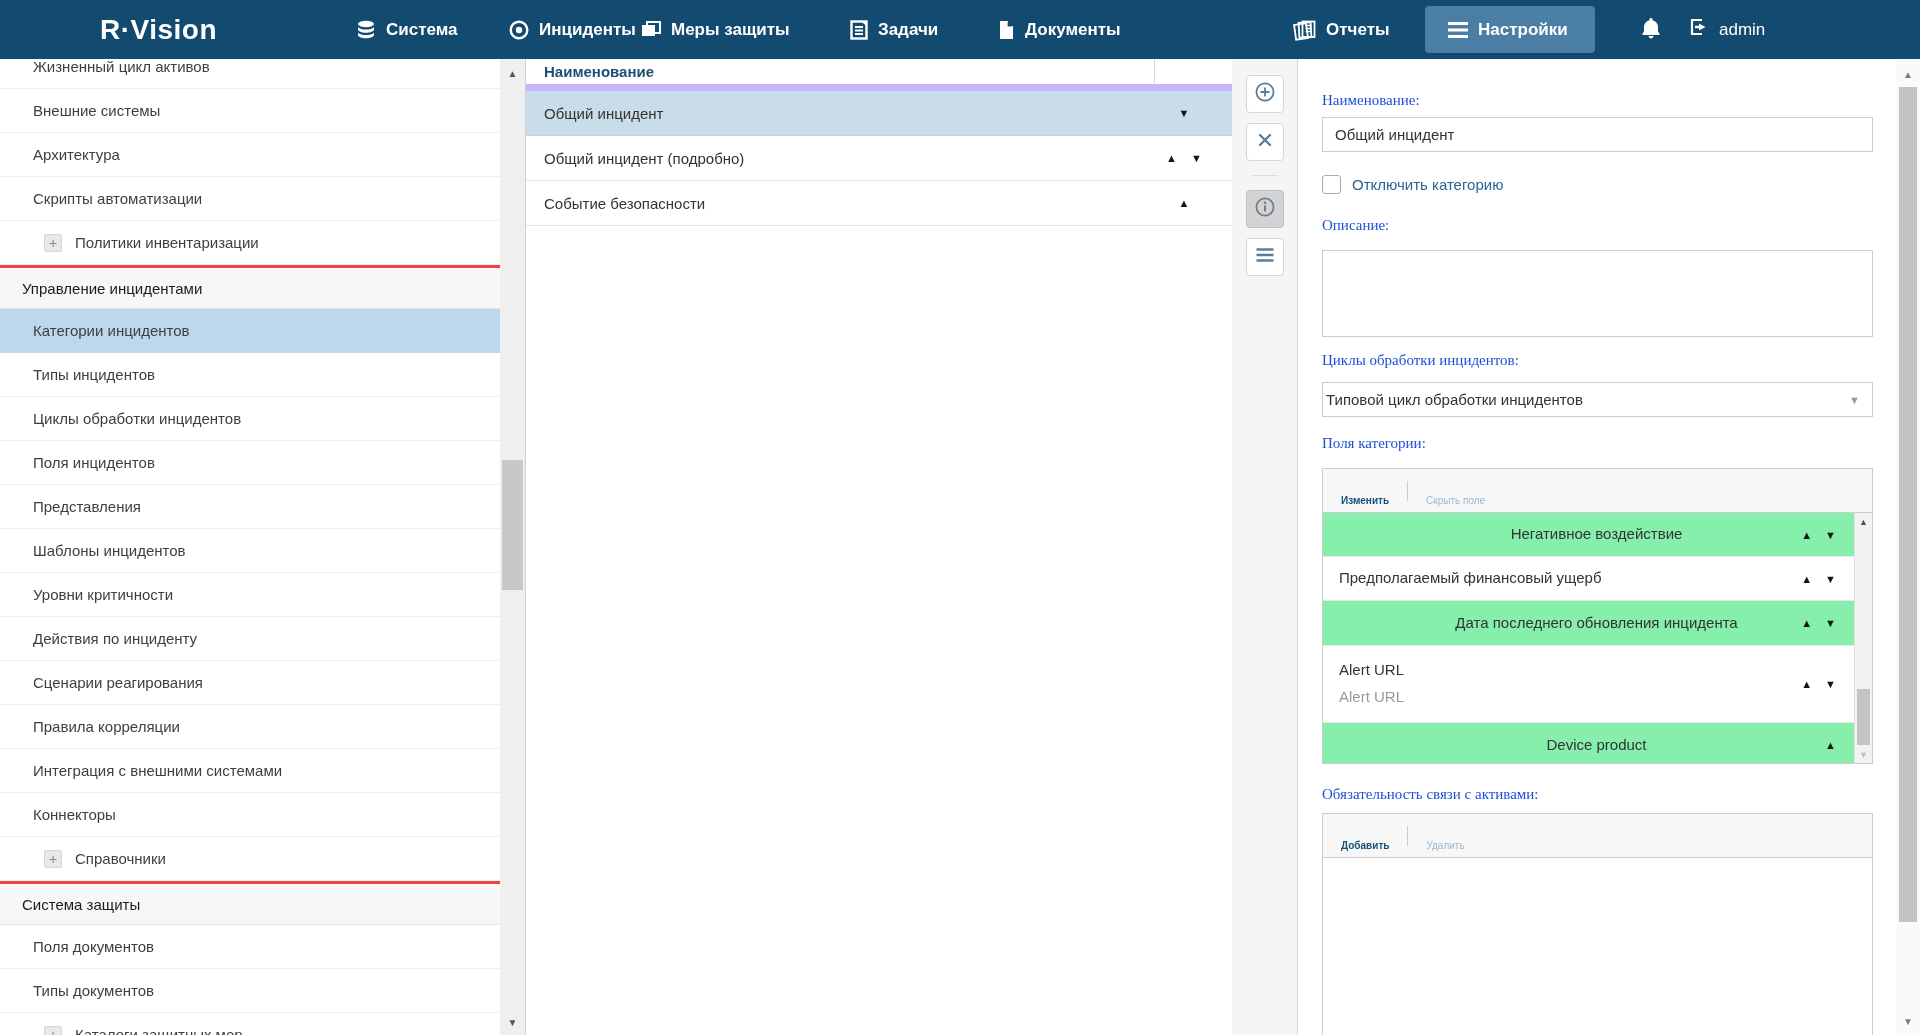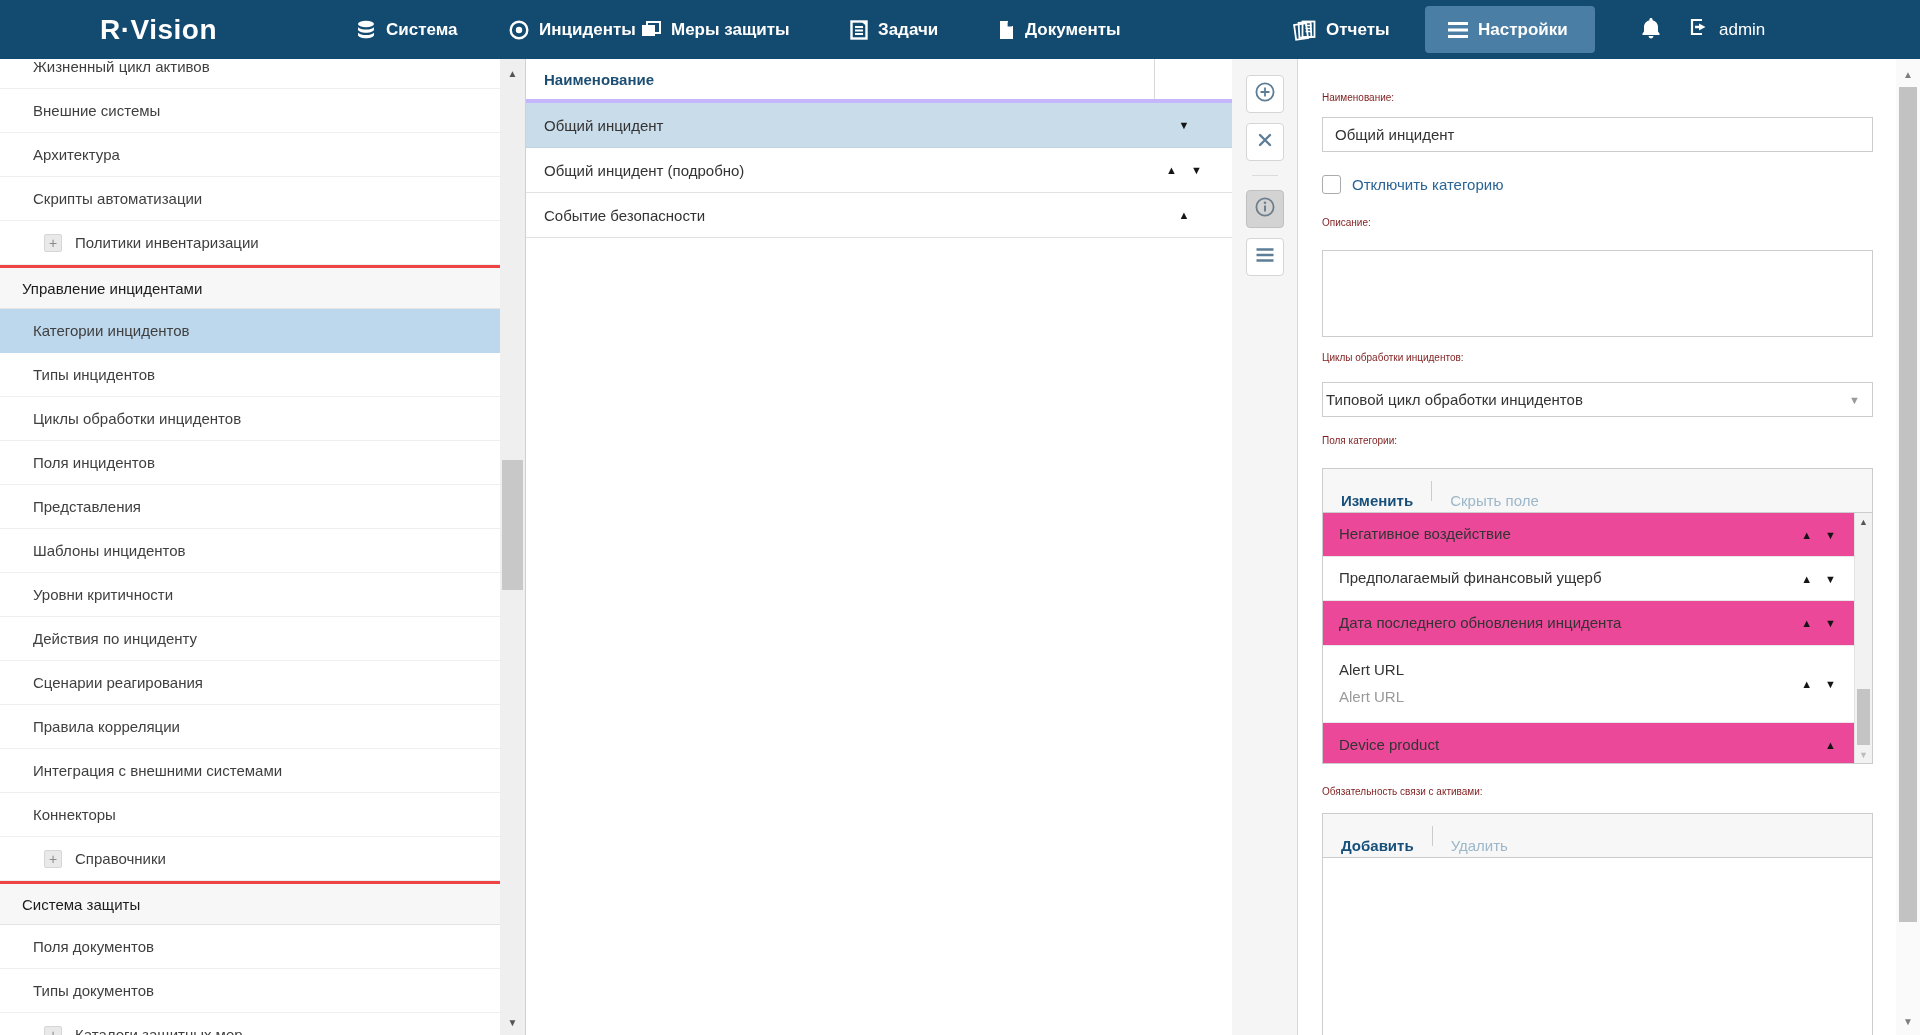--- a/index.html
+++ b/index.html
@@ -35,63 +35,63 @@
              display:flex; align-items:center; justify-content:center; color:#8a8a8a; font-size:14px; line-height:1; }
 
   .sb-scrollbar { width:26px; height:976px; background:#efefef; position:relative;
                   border-right:1px solid #d0d0d0; }
   .sb-scrollbar .arr-up   { position:absolute; top:9px;   left:0; width:25px; text-align:center; font-size:10px; color:#555; }
   .sb-scrollbar .arr-down { position:absolute; bottom:7px; left:0; width:25px; text-align:center; font-size:10px; color:#555; }
   .sb-scrollbar .thumb { position:absolute; left:2px; width:21px; top:401px; height:130px; background:#c8c8c8; }
 
   
   .middle { width:706px; height:976px; background:#fff; position:relative; }
-  .mid-header { height:44px; display:flex; align-items:center; border-bottom:4px solid #c4b5fd; position:relative;text-align:right; }
+  .mid-header { height:32px; display:flex; align-items:center; border-bottom:7px solid #c4b5fd; position:relative;text-align:right; }
   .mid-header .title { padding-left:18px; font-size:15px; font-weight:bold; color:#1c4e74; }
   .mid-header .coldiv { position:absolute; right:77px; top:0; bottom:0; width:1px; background:#d8d8d8; }
   .mid-row { height:45px; display:flex; align-items:center; border-bottom:1px solid #e2e2e2;
              font-size:15px; color:#333; cursor:pointer; background:#fff; }
   .mid-row.selected { background:#c9dcea; border-bottom:1px solid #bfd4e3; }
   .mid-row .lbl { flex:1; padding-left:18px; }
   .mid-row .arrows { width:86px; display:flex; justify-content:center; gap:14px; padding-right:10px; }
   .tri { font-size:11px; color:#151515; cursor:pointer; line-height:1; }
 
   
   .toolbar { width:66px; height:976px; background:#f5f5f5; border-right:1px solid #d9d9d9; padding-top:16px; }
   .tb-btn { width:38px; height:38px; margin:0 auto 10px auto; background:#fff; border:1px solid #d5d5d5;
             border-radius:4px; display:flex; align-items:center; justify-content:center; cursor:pointer; }
   .tb-btn.active { background:#d3d3d3; border-color:#c0c0c0; }
   .tb-div { width:26px; margin:14px auto 14px auto; border-top:1px solid #dcdcdc; }
 
   
   .rightpanel { flex:1; height:976px; background:#fff; position:relative; }
   .form { position:absolute; left:24px; top:0; width:551px; }
-  .flabel { position:absolute; left:0; font-size:10px; color:#7f1d1d; white-space:nowrap; }
+  .flabel { position:absolute; left:0; font-size:15px; color:#1d4ed8; white-space:nowrap;font-family:Liberation Serif, serif; }
   .finput { position:absolute; left:0; width:551px; height:35px; border:1px solid #ccc; background:#fff;
             font-size:15px; color:#333; padding-left:12px; display:flex; align-items:center; }
   .ftextarea { position:absolute; left:0; width:551px; height:87px; border:1px solid #ccc; background:#fff; }
   .fselect { position:absolute; left:0; width:551px; height:35px; border:1px solid #ccc; background:#fff;
              font-size:15px; color:#333; padding-left:3px; display:flex; align-items:center; cursor:pointer; }
   .fselect .sel-arrow { position:absolute; right:12px; font-size:11px; color:#9a9a9a; }
   .chk-row { position:absolute; left:0; display:flex; align-items:center; gap:11px; cursor:pointer; }
   .chk { width:19px; height:19px; border:1px solid #ababab; border-radius:3px; background:#fff; }
   .chk-row .chk-label { font-size:15px; color:#2a6496; }
 
   .fpanel { position:absolute; left:0; width:551px; border:1px solid #ccc; background:#fff; }
   .fp-header { height:44px; background:#f7f7f7; border-bottom:1px solid #ccc; display:flex; align-items:center; }
-  .fp-btn { font-size:15px; padding:0 18px; cursor:pointer; white-space:nowrap;margin-top:19px; }
+  .fp-btn { font-size:10px; padding:0 18px; cursor:pointer; white-space:nowrap;margin-top:19px; }
   .fp-btn.primary { font-weight:bold; color:#16507a; }
   .fp-btn.muted { color:#9cb7ca; }
   .fp-sep { width:1px; height:20px; background:#ccc; }
 
   .fields-body { display:flex; height:250px; overflow:hidden; }
   .fields-rows { flex:1; }
   .frow { position:relative; display:flex; flex-direction:column; justify-content:center;
           padding-left:16px; border-bottom:1px solid #e8e8e8; background:#fff; font-size:15px; color:#333; }
-  .frow.shade { background:#ec4899; }
+  .frow.shade { background:#86efac;align-items:center; }
   .frow .fname { line-height:1.25; }
   .frow .fsub { color:#999; margin-top:8px; line-height:1.25; }
   .frow .arrows { position:absolute; right:18px; top:50%; transform:translateY(-50%);
                   display:flex; gap:13px; }
   .flist-scroll { width:18px; background:#f2f2f2; border-left:1px solid #e2e2e2; position:relative; }
   .flist-scroll .arr-up { position:absolute; top:4px; left:0; width:17px; text-align:center; font-size:9px; color:#555; }
   .flist-scroll .arr-down { position:absolute; bottom:3px; left:0; width:17px; text-align:center; font-size:9px; color:#bdbdbd; }
   .flist-scroll .thumb { position:absolute; left:2px; width:13px; top:176px; height:56px; background:#c4c4c4; }
 
   .assets-body { height:177px; background:#fff; }

